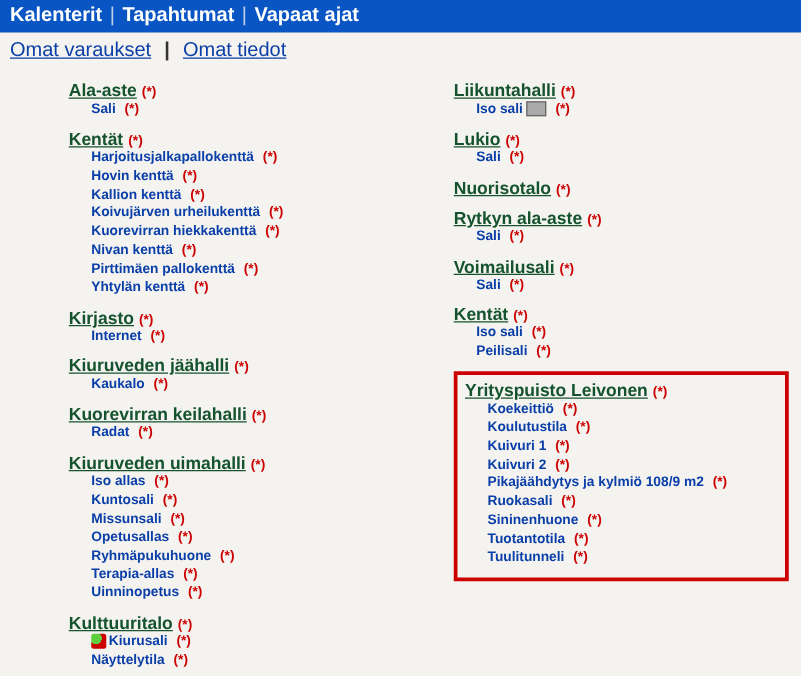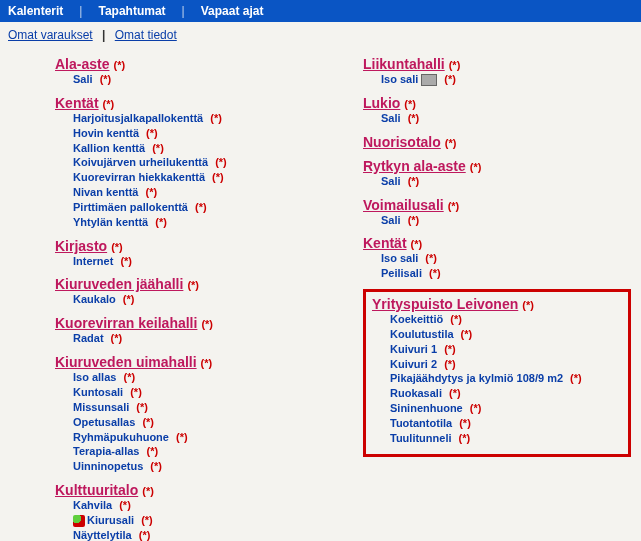--- a/index.html
+++ b/index.html
@@ -5,44 +5,44 @@
   body {
     margin: 0;
     font-family: Arial, sans-serif;
     font-size: 12px;
     background: #f4f3ef;
     width: 641px;
   }
   .topbar {
     background: #0a55c4;
     color: #fff;
-    font-size: 12px;
+    font-size: 16px;
     font-weight: bold;
     padding: 4px 8px;
     display: flex;
-    gap: 16px;
+    gap: 6px;
     align-items: center;
   }
   .topbar a { color: #fff; text-decoration: none; }
   .topbar .sep { color: #bcd1ec; font-weight: normal; }
   .subnav {
     padding: 6px 8px;
-    font-size: 12px;
+    font-size: 16px;
   }
   .subnav a { color: #0a3ea8; text-decoration: underline; }
   .subnav .sep2 { color: #333; padding: 0 6px; font-weight: bold;}
   .content {
     display: flex;
     padding: 8px 10px 18px 55px;
     gap: 40px;
   }
   .col { flex: 1; }
   .group { margin-bottom: 8px; }
   .group-title {
-    color: #be185d;
+    color: #14532d;
     font-size: 14px;
     font-weight: bold;
     text-decoration: underline;
   }
   .star {
     color: #cc0000;
     font-weight: bold;
     font-size: 11px;
     text-decoration: none;
     margin-left: 4px;
@@ -133,21 +133,20 @@
           <div class="item"><span class="label">Missunsali</span><span class="star"> (*)</span></div>
           <div class="item"><span class="label">Opetusallas</span><span class="star"> (*)</span></div>
           <div class="item"><span class="label">Ryhmäpukuhuone</span><span class="star"> (*)</span></div>
           <div class="item"><span class="label">Terapia-allas</span><span class="star"> (*)</span></div>
           <div class="item"><span class="label">Uinninopetus</span><span class="star"> (*)</span></div>
         </div>
       </div>
       <div class="group">
         <div><a href="#" class="group-title">Kulttuuritalo</a><span class="star">(*)</span></div>
         <div class="items">
-          <div class="item"><span class="label">Kahvila</span><span class="star"> (*)</span></div>
           <div class="item"><span class="bullet"></span><span class="label">Kiurusali</span><span class="star"> (*)</span></div>
           <div class="item"><span class="label">Näyttelytila</span><span class="star"> (*)</span></div>
         </div>
       </div>
     </div>
   <div class="col" id="col-right">
       <div class="group">
         <div><a href="#" class="group-title">Liikuntahalli</a><span class="star">(*)</span></div>
         <div class="items">
           <div class="item"><span class="label">Iso sali</span><span class="cam-icon"></span><span class="star"> (*)</span></div>

